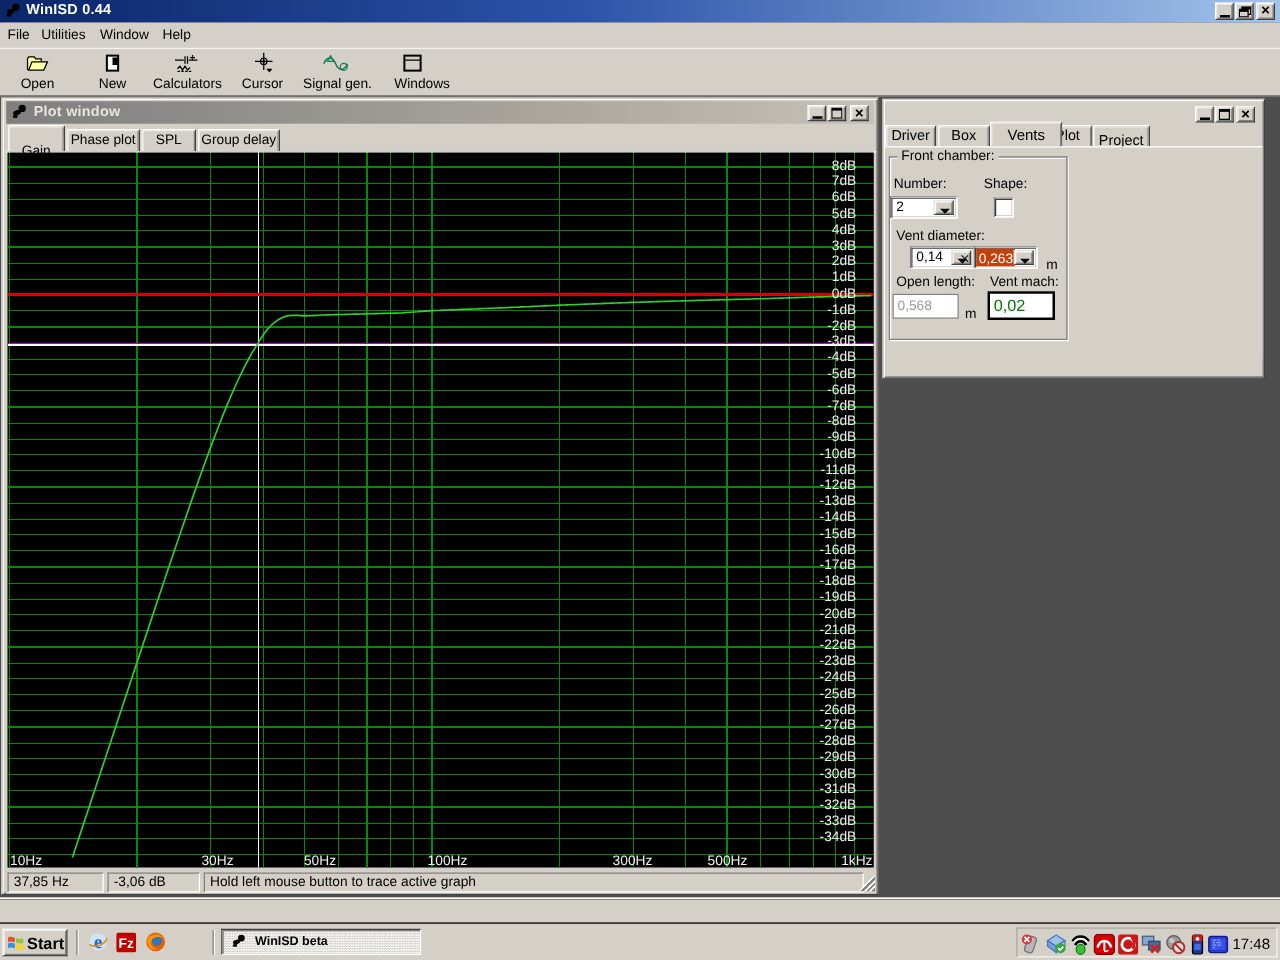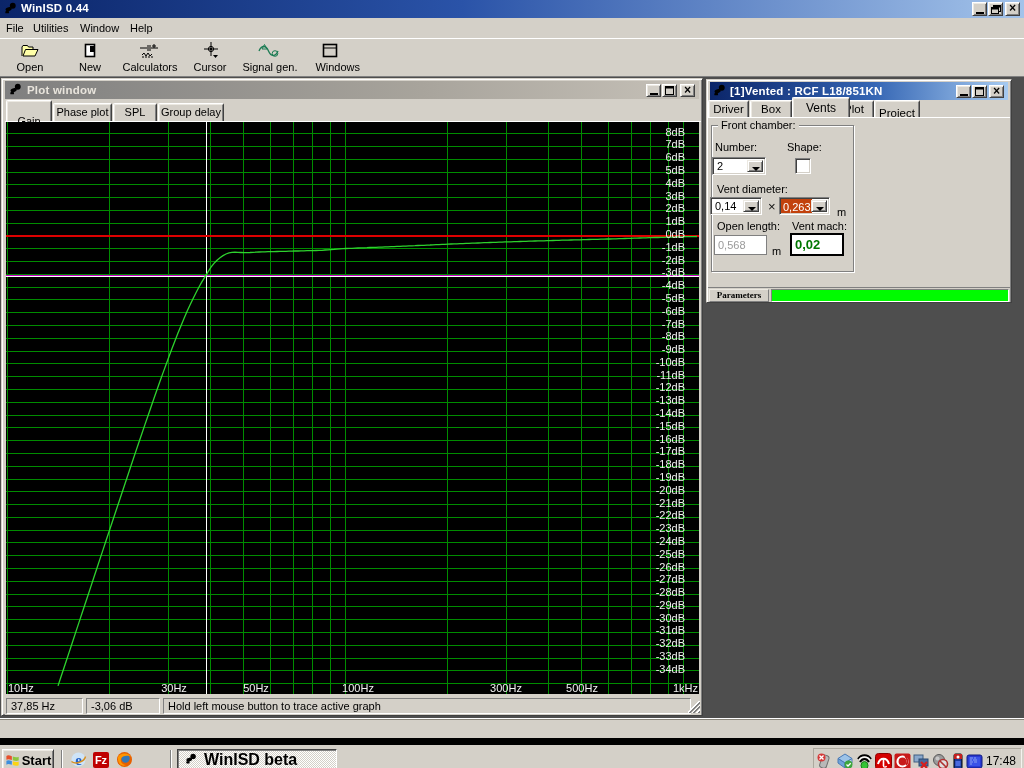--- a/index.html
+++ b/index.html
@@ -248,30 +248,20 @@
 
  <div class="abs" style="left:3px;top:617px;width:696px;height:19px;background:#d4d0c8">
   <div class="abs sunkthin" style="left:1px;top:2px;width:77px;height:16px;padding:1px 0 0 4px">37,85 Hz</div>
   <div class="abs sunkthin" style="left:81px;top:2px;width:74px;height:16px;padding:1px 0 0 4px">-3,06 dB</div>
   <div class="abs sunkthin" style="left:158px;top:2px;width:528px;height:16px;padding:1px 0 12px 4px">Hold left mouse button to trace active graph</div>
   <div class="abs" style="right:1px;bottom:2px;width:12px;height:12px;background:linear-gradient(135deg,transparent 45%,#fff 45%,#fff 52%,#808080 52%,#808080 60%,transparent 60%,transparent 63%,#fff 63%,#fff 70%,#808080 70%,#808080 78%,transparent 78%,transparent 81%,#fff 81%,#fff 88%,#808080 88%)"></div>
  </div>
 </div>
 
 <div class="abs winframe" style="left:706px;top:79px;width:306px;height:224px">
- <div class="abs" style="left:3px;top:2px;right:3px;height:18px;background:linear-gradient(to right,#0b2569,#3566b4 55%,#a6caf0);display:flex;align-items:center">
-   <div style="margin-left:3px"><svg viewBox="0 0 16 14" width="13" height="12">
-          <g fill="#000">
-            <circle cx="10.8" cy="4.2" r="3.6"></circle>
-            <path d="M9 6.5 C10 7.7 9.6 9.2 8.2 9.9 L5.9 11 C4.4 11.7 2.7 11.2 2.1 9.9 C1.5 8.5 2.2 7 3.7 6.6 L6.6 5.8 C7.5 5.6 8.4 5.8 9 6.5 Z"></path>
-            <rect x="1.6" y="10.8" width="4.6" height="2.8" rx="1.2"></rect>
-          </g>
-        </svg></div>
-   <div class="ttl" style="margin-left:4px;color:#fff">[1]Vented : RCF L18/851KN</div>
- </div>
  <div class="tbtn" style="left:249px;top:5px;width:15px;height:13px">
       <div style="width:8px;border-bottom:2px solid #000;margin-top:7px"></div>
     </div>
  <div class="tbtn" style="left:265px;top:5px;width:15px;height:13px">
       <svg width="9" height="9" viewBox="0 0 9 9">
         <rect x="0.5" y="0.5" width="8" height="8" fill="none" stroke="#000"></rect>
         <rect x="0.5" y="0.5" width="8" height="2" fill="#000"></rect>
       </svg>
     </div>
  <div class="tbtn" style="left:282px;top:5px;width:15px;height:13px;font-weight:bold;font-size:12px;font-family:'Liberation Mono',monospace">×</div>
@@ -293,51 +283,47 @@
    <div class="cb" style="left:4px;top:39px;width:54px;height:18px">
         <div style="position:absolute;left:4px;top:2px">2</div>
         <div class="cbtn">
           <div class="arr"></div>
         </div>
       </div>
 
    <div class="cb" style="left:87px;top:40px;width:16px;height:16px"></div>
    <div class="abs" style="left:9px;top:65px">Vent diameter:</div>
 
-   <div class="cb" style="left:2px;top:79px;width:52px;height:18px">
+   <div class="cb" style="left:20px;top:79px;width:52px;height:18px">
         <div style="position:absolute;left:4px;top:2px">0,14</div>
         <div class="cbtn">
           <div class="arr"></div>
         </div>
       </div>
    <div class="abs" style="left:60px;top:81px;font-size:13px;color:#101010">×</div>
 
    <div class="cb" style="left:71px;top:79px;width:51px;height:18px">
         <div style="position:absolute;left:1px;top:1px;bottom:1px;right:17px;background:#c2410c;color:#fff;padding:2px 0 0 2px">0,263</div>
         <div class="cbtn">
           <div class="arr"></div>
         </div>
       </div>
    <div class="abs" style="left:129px;top:88px">m</div>
    <div class="abs" style="left:9px;top:102px">Open length:</div>
    <div class="abs" style="left:84px;top:102px">Vent mach:</div>
 
    <div class="abs" style="left:6px;top:117px;width:53px;height:20px;background:#fff;border:1px solid #808080;color:#9a9a9a;padding:3px 0 0 3px">0,568</div>
    <div class="abs" style="left:64px;top:127px">m</div>
 
-   <div class="abs" style="left:82px;top:115px;width:54px;height:23px;background:#fff;border:2px solid #000;color:#007800;font-weight:bold;font-size:13px;padding:2px 0 0 3px">0,02</div>
- </div>
-
- <div class="abs" style="left:1px;top:207px;width:302px;height:15px;background:#d4d0c8;border-top:1px solid #808080">
-   <div class="abs raisedthin bf" style="left:1px;top:1px;width:60px;height:13px;font-size:9px;font-weight:bold;text-align:center;font-family:'Liberation Serif',serif">Parameters</div>
-   <div class="abs" style="left:63px;top:1px;width:238px;height:13px;background:#00fb00;border:1px solid #808080;border-right-color:#fff;border-bottom-color:#fff"></div>
- </div>
-</div>
-
-<div class="abs bf" style="left:0;top:738px;width:1024px;height:30px;border-top:7px solid #000000">
+   <div class="abs" style="left:82px;top:115px;width:54px;height:23px;background:#fff;border:2px solid #000;color:#007800;font-weight:normal;font-size:13px;padding:2px 0 0 3px">0,02</div>
+ </div>
+
+</div>
+
+<div class="abs bf" style="left:0;top:738px;width:1024px;height:30px;border-top:1px solid #000000">
  <div class="tbtn" style="left:2px;top:4px;width:52px;height:22px">
    <div style="display:flex;align-items:center;gap:2px">
         <svg viewBox="0 0 16 16" width="15" height="15">
           <g>
 <path d="M1.5 3.2 C3 2 4.5 2.4 7.3 3.4 L7.3 7.4 C4.5 6.4 3 6.2 1.5 7.2 Z" fill="#e8502c"></path>
 <path d="M8.3 3.7 C10.8 4.6 12.6 4.7 14.6 3.9 L14.6 7.9 C12.6 8.7 10.8 8.5 8.3 7.7 Z" fill="#8cc63f"></path>
 <path d="M1.5 8.3 C3 7.4 4.5 7.5 7.3 8.5 L7.3 12.6 C4.5 11.6 3 11.4 1.5 12.4 Z" fill="#3b8ede"></path>
 <path d="M8.3 8.8 C10.8 9.7 12.6 9.8 14.6 9 L14.6 13 C12.6 13.9 10.8 13.7 8.3 12.8 Z" fill="#fbd412"></path>
 </g>
         </svg>
@@ -365,21 +351,21 @@
  <div class="abs" style="left:170px;top:5px;width:2px;height:20px;border-left:1px solid #808080;border-right:1px solid #fff"></div>
 
  <div class="abs" style="left:177px;top:4px;width:160px;height:21px;border:1px solid;border-color:#404040 #fff #fff #404040;box-shadow:inset 1px 1px 0 #808080;background-image:repeating-conic-gradient(#ffffff 0 25%,#d4d0c8 0 50%);background-size:2px 2px;display:flex;align-items:center">
    <div style="margin-left:7px"><svg viewBox="0 0 16 14" width="12" height="11">
           <g fill="#000">
             <circle cx="10.8" cy="4.2" r="3.6"></circle>
             <path d="M9 6.5 C10 7.7 9.6 9.2 8.2 9.9 L5.9 11 C4.4 11.7 2.7 11.2 2.1 9.9 C1.5 8.5 2.2 7 3.7 6.6 L6.6 5.8 C7.5 5.6 8.4 5.8 9 6.5 Z"></path>
             <rect x="1.6" y="10.8" width="4.6" height="2.8" rx="1.2"></rect>
           </g>
         </svg></div>
-   <b style="margin-left:7px;font-size:16px">WinISD beta</b>
+   <b style="margin-left:7px;font-size:10px">WinISD beta</b>
  </div>
 
  <div class="abs" style="left:813px;top:3px;width:209px;height:24px;border:1px solid;border-color:#aca89e #f4f2ee #f4f2ee #aca89e;padding-top:4px">
   <svg width="205" height="17" viewBox="0 0 205 17">
 
    <g transform="translate(3,0)">
           <rect x="4" y="2" width="7" height="13" rx="2.5" fill="#b8b8b8" stroke="#707070" transform="rotate(18 7 8)"></rect>
           <circle cx="4.5" cy="4.5" r="4" fill="#d43a3a"></circle>
           <path d="M2.5 2.5 l4 4 M6.5 2.5 l-4 4" stroke="#fff" stroke-width="1.4"></path>
         </g>

